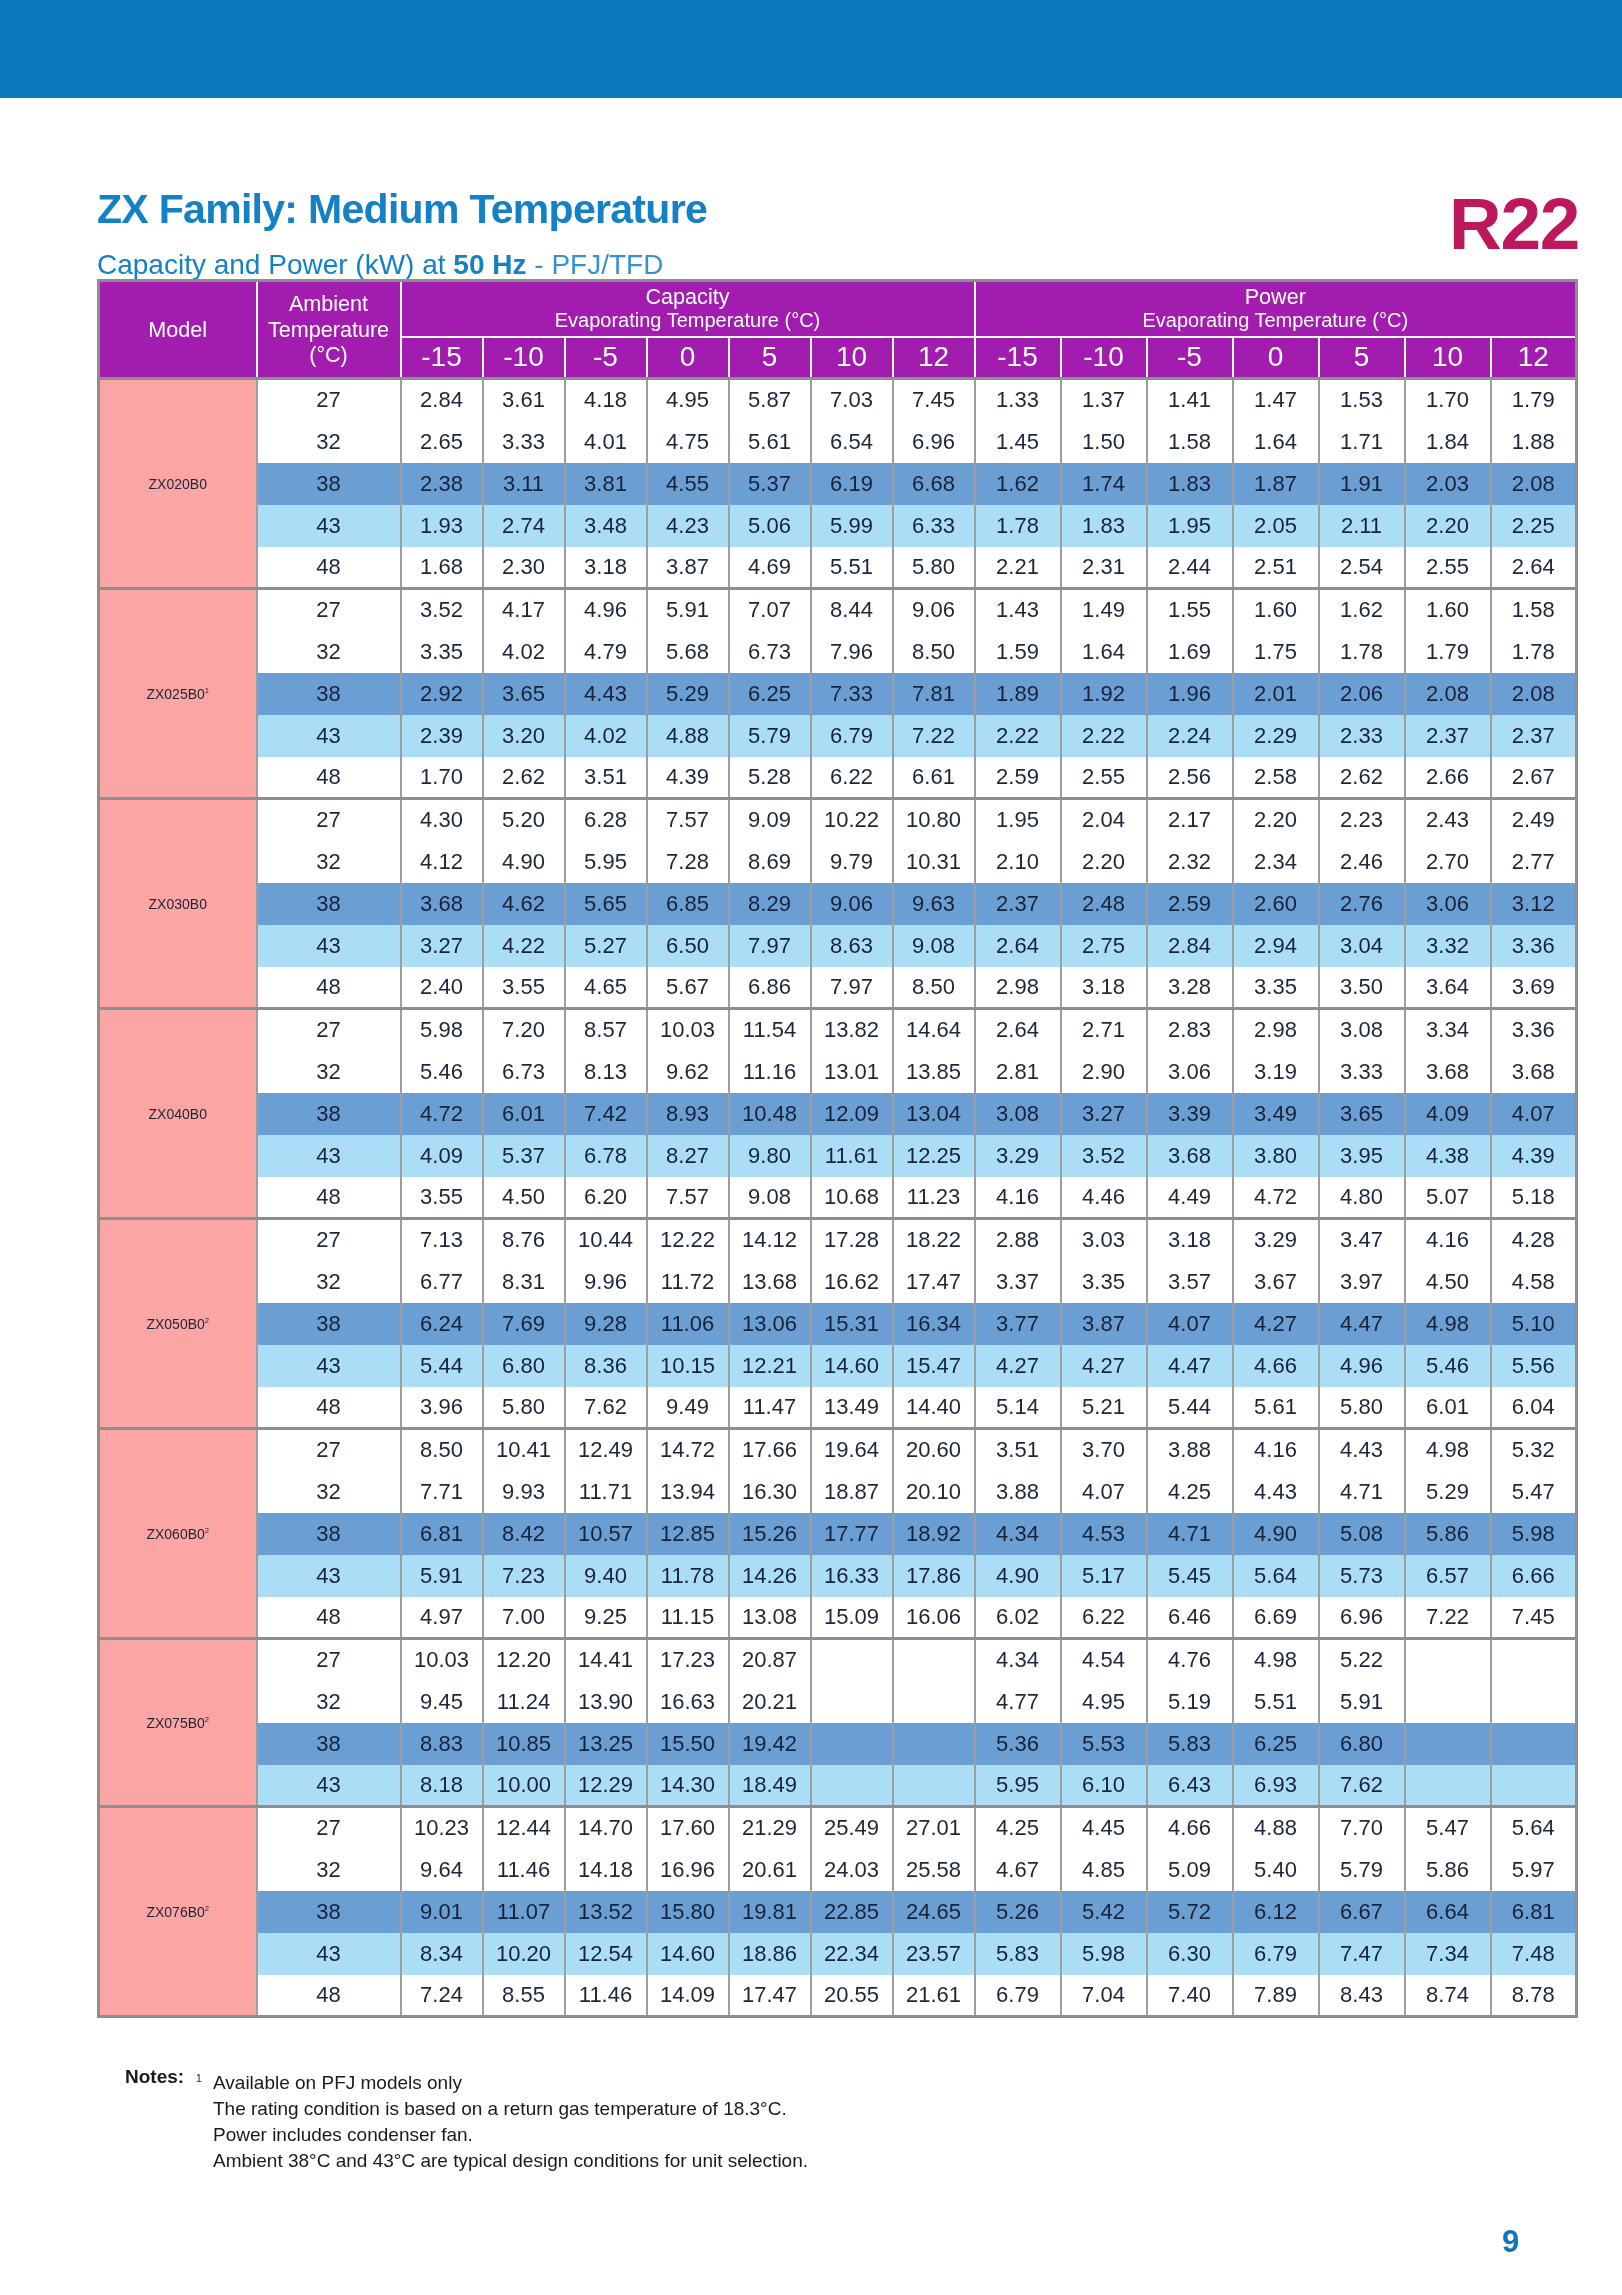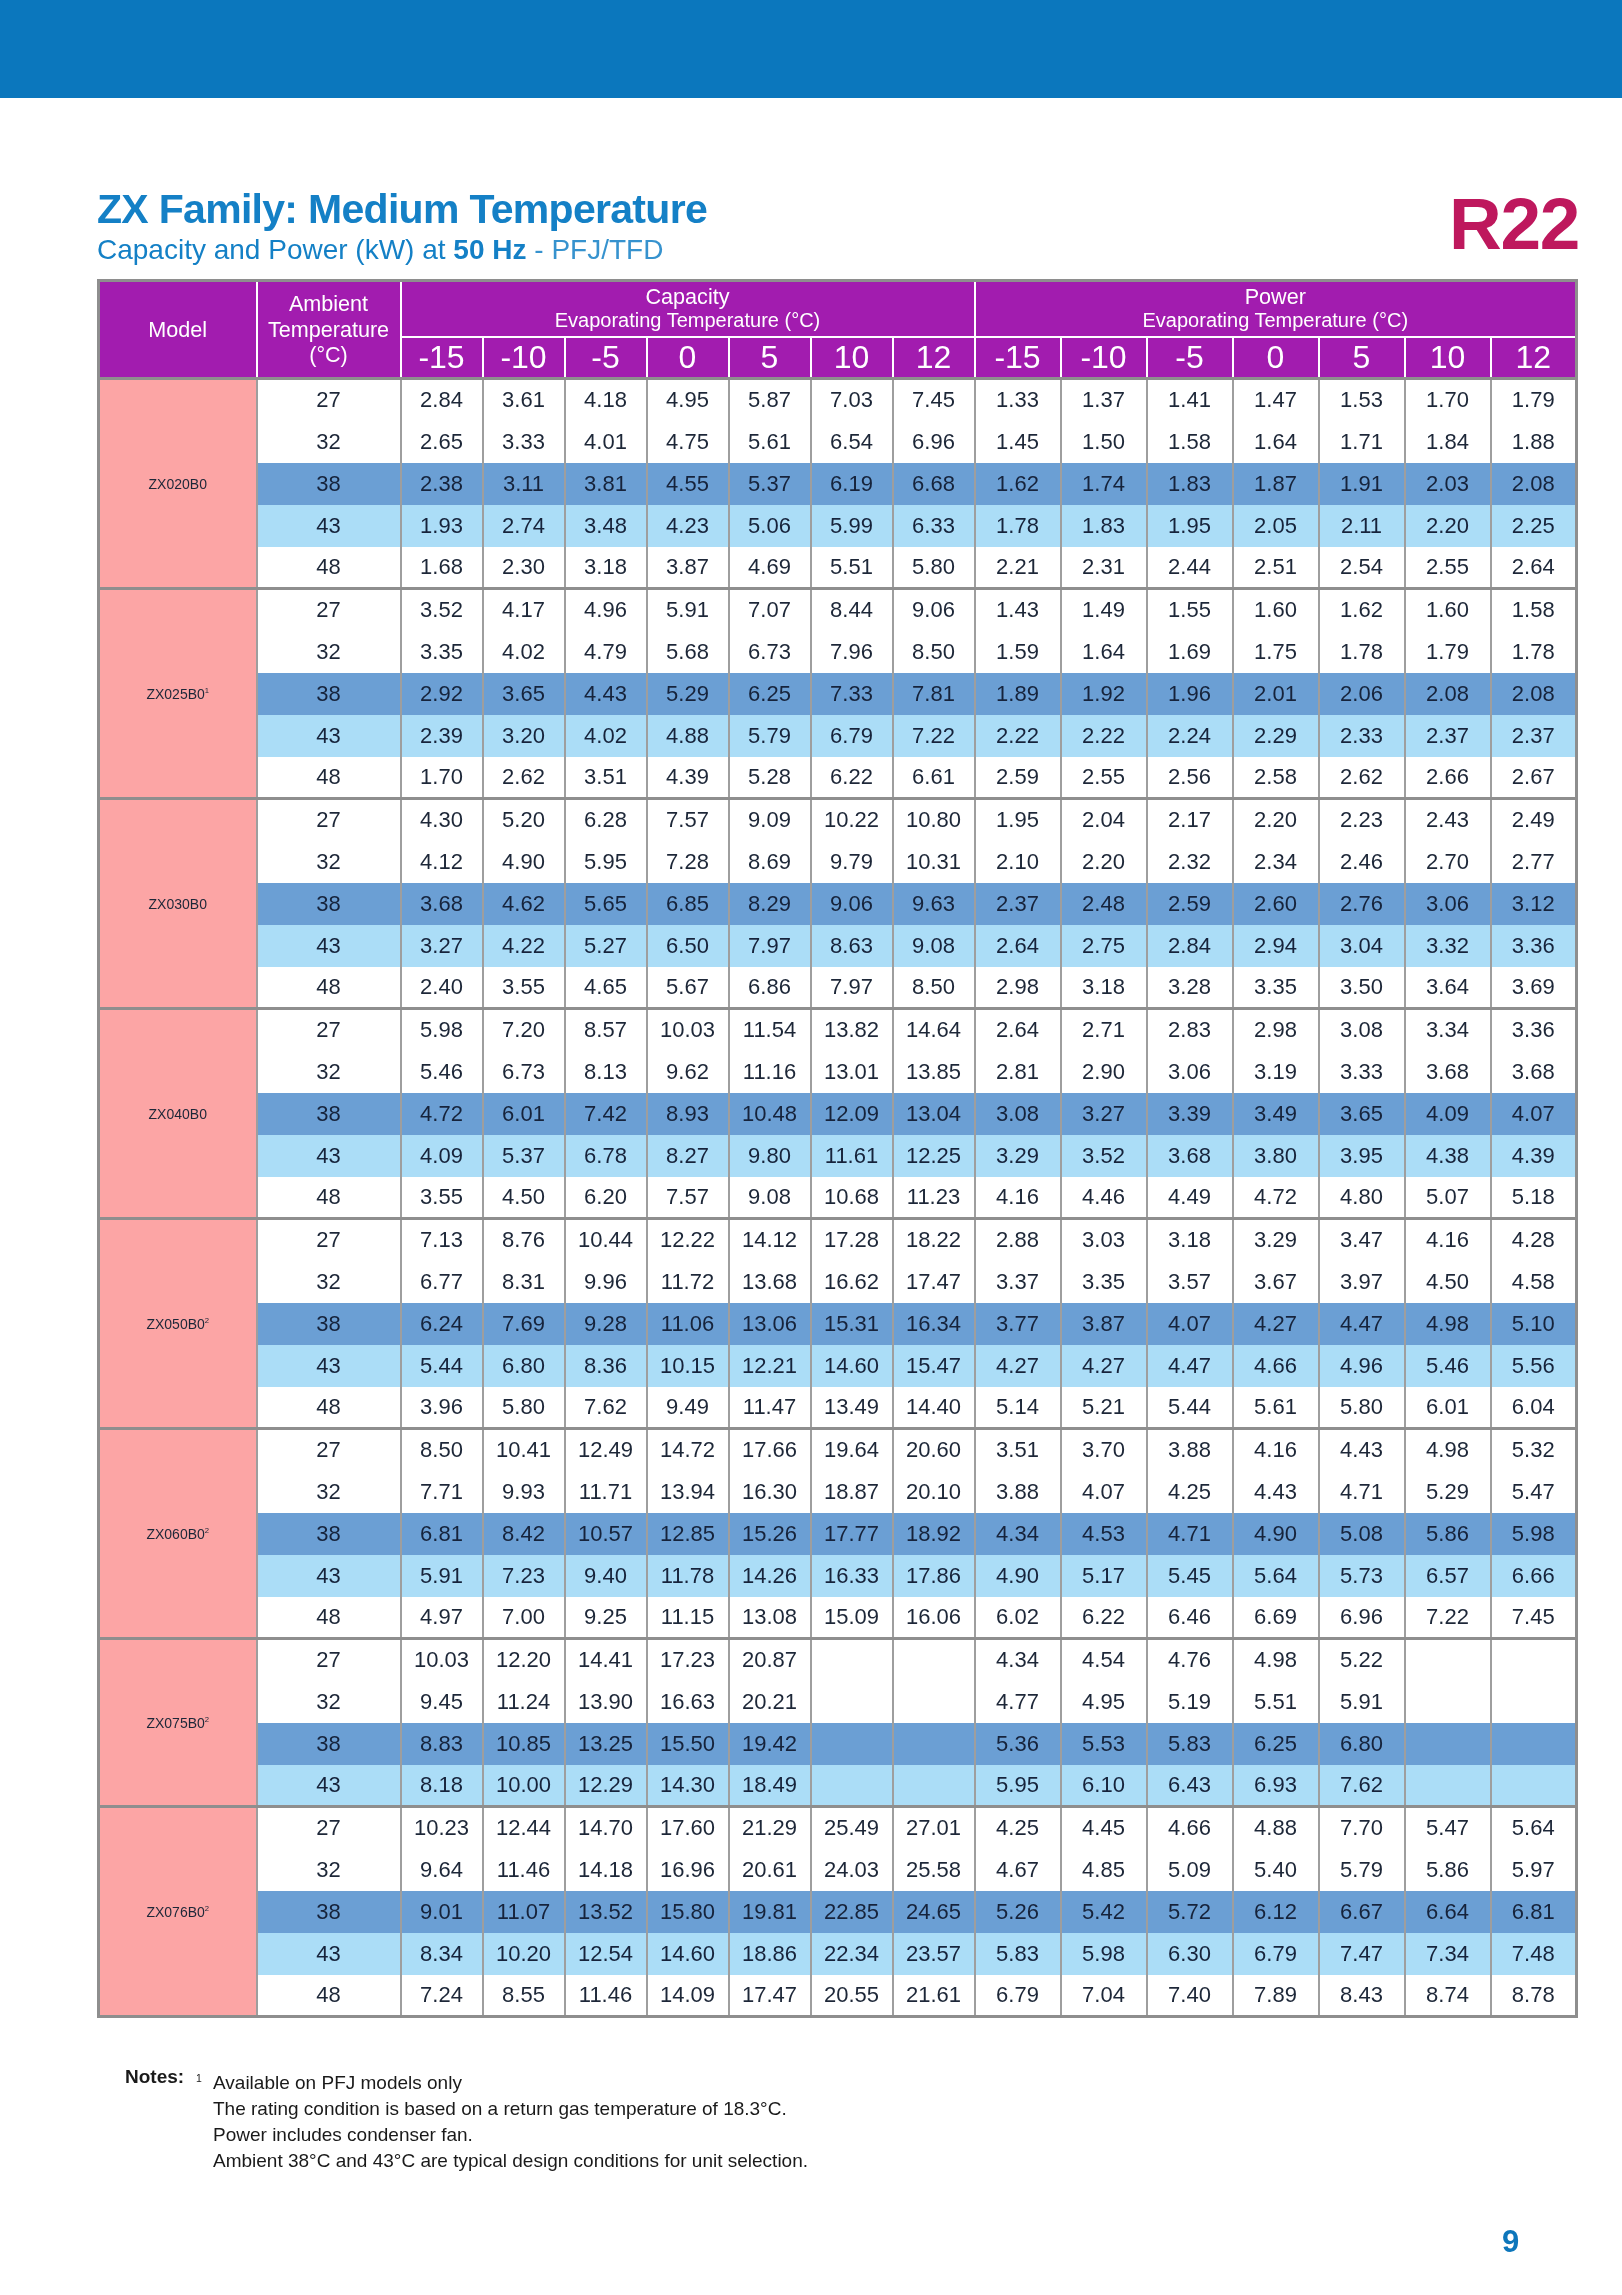--- a/index.html
+++ b/index.html
@@ -3,41 +3,41 @@
 <meta charset="utf-8">
 <style>
   * { margin:0; padding:0; box-sizing:border-box; }
   html,body { width:1623px; height:2295px; background:#ffffff;
               font-family:"Liberation Sans", sans-serif; position:relative; }
 
   .topbar { position:absolute; left:0; top:0; width:1623px; height:98px; background:#0b77bd; }
 
   .page-title { position:absolute; left:97px; top:186px; width:1112px;
                 font-size:41px; font-weight:bold; letter-spacing:-0.7px; color:#1480c6; }
-  .page-subtitle { position:absolute; left:97px; top:234px; width:1112px;
+  .page-subtitle { position:absolute; left:97px; top:249px; width:1112px;
                    font-size:28px; color:#1480c6; }
   .page-subtitle b { font-weight:bold; }
   .page-subtitle .light { opacity:0.85; }
   .refrigerant { position:absolute; right:44px; top:182px; font-size:73px;
                  font-weight:bold; color:#be185d; letter-spacing:-1.3px; }
 
   table.cp { position:absolute; left:97px; top:279px; width:1481px;
              border-collapse:collapse; table-layout:fixed;
              border:3.9px solid #8e8e8e; }
   col.c-model { width:158px; } col.c-amb { width:144px; }
   col.c-cap { width:82px; }  col.c-pow { width:86px; }
 
   thead th { background:#a21caf; color:#ffffff; font-weight:normal;
              border:2.6px solid #ffffff; vertical-align:middle; text-align:center; }
   thead { border-bottom:3.9px solid #8e8e8e; }
   th.model-h, th.amb-h { font-size:21.6px; line-height:1.18; }
   th.grp { height:56px; }
   .grp-title { font-size:21.6px; line-height:1.05; }
   .grp-sub { font-size:20px; line-height:1.1; }
-  tr.evap-row th { height:42px; font-size:32px; }
+  tr.evap-row th { height:42px; font-size:28px; }
 
   tbody { border-top:3.9px solid #8e8e8e; }
   tbody td { height:42px; text-align:center; vertical-align:middle;
              font-size:22px; color:#1d2738;
              border-left:2px solid #9e9e9e; border-right:2px solid #9e9e9e;
              background:#ffffff; }
   tbody tr.row-dark td { background:#6b9fd4; color:#16233b; }
   tbody tr.row-light td { background:#abddf7; color:#16233b; }
   tbody td.model-cell { background:#fca5a5; font-size:14px; }
   td.model-cell sup, .note-sup { font-size:0.55em; }

